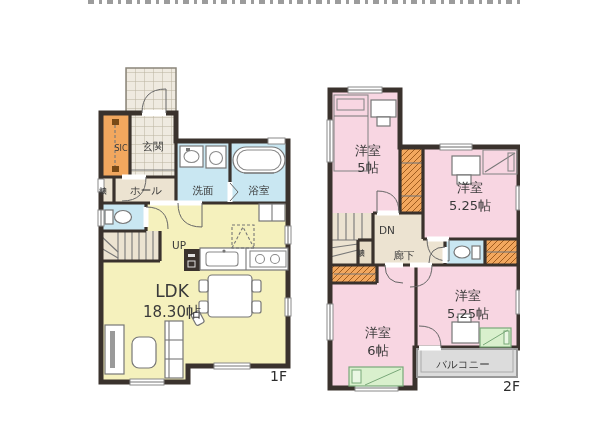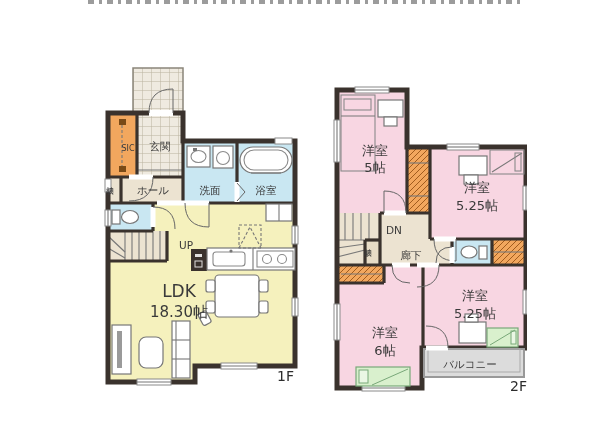--- a/index.html
+++ b/index.html
@@ -1,19 +1,18 @@
 <!DOCTYPE html>
 <html><head>
 <meta charset="utf-8">
 <style>
   html,body{margin:0;padding:0;background:#ffffff;}
   .canvas{
     position:relative;width:520px;height:446px;background:#ffffff;overflow:hidden;
     font-family:"DejaVu Sans","Liberation Sans",sans-serif;
-    padding-left:7px;
   }
   .crop-strip{
     position:absolute;left:88px;top:0;width:436px;height:4px;opacity:.55;
     background:repeating-linear-gradient(90deg,#4a4a4a 0 6px,transparent 6px 11px,#4a4a4a 11px 14px,transparent 14px 19px);
   }
   svg text{fill:#3a3a3a;}
   .rname{font-size:13px;text-anchor:middle;}
   .rsize{font-size:13px;text-anchor:middle;}
   .big{font-size:17px;text-anchor:middle;}
   .big2{font-size:15px;text-anchor:middle;}

